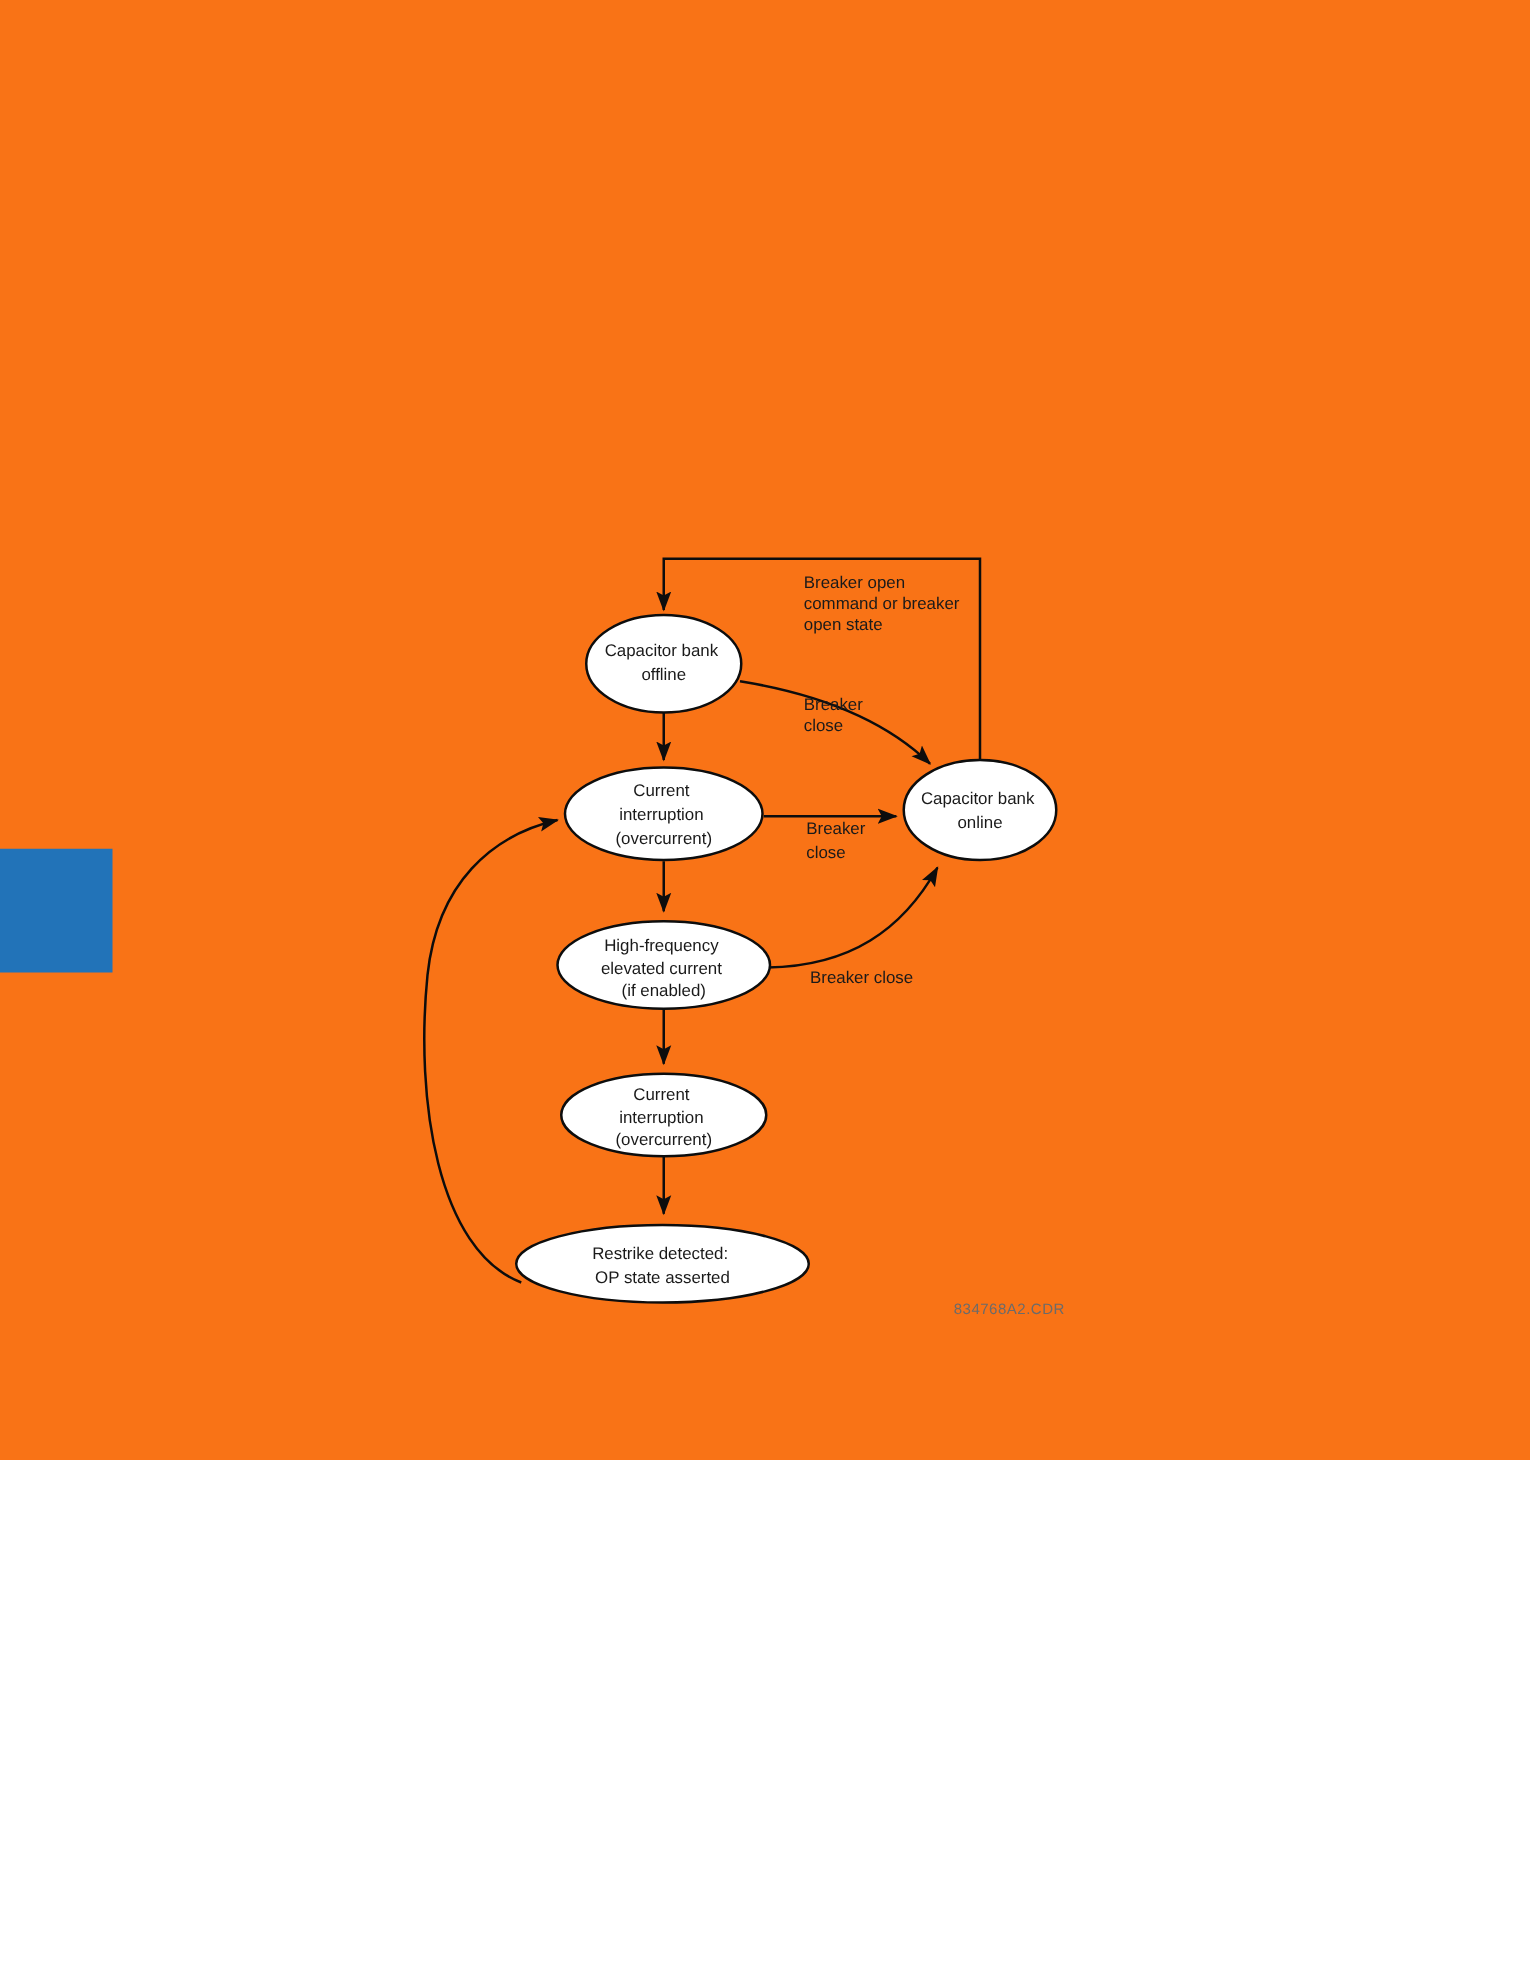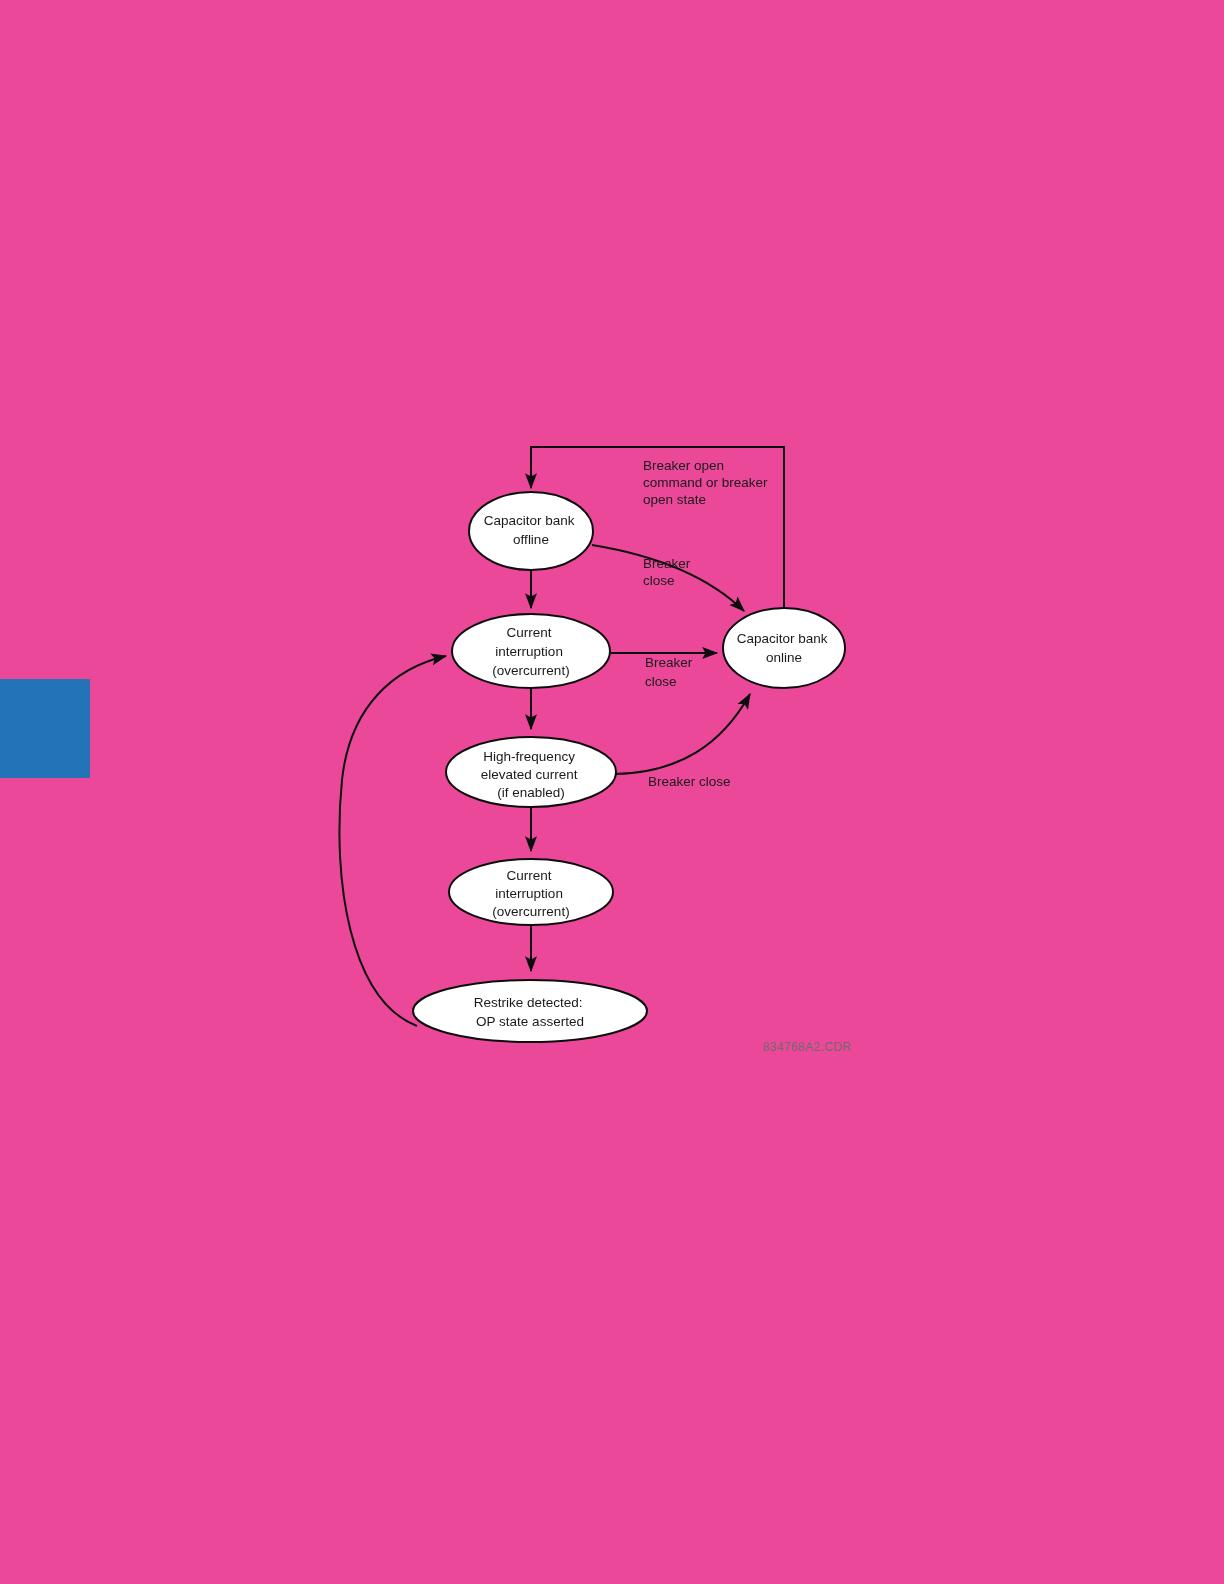--- a/index.html
+++ b/index.html
@@ -11,22 +11,22 @@
     width: 1224px;
     height: 1584px;
     position: relative;
     font-family: "Liberation Sans", sans-serif;
     overflow: hidden;
   }
   #page {
     position: absolute;
     left: 0; top: 0;
     width: 1224px;
-    height: 1584px;
-    background: #ec4899;
+    height: 1168px;
+    background: #f97316;
   }
   #blue-marker {
     position: absolute;
     left: 0px;
     top: 679px;
     width: 90px;
     height: 99px;
     background: #2273b8;
   }
   #figure {

